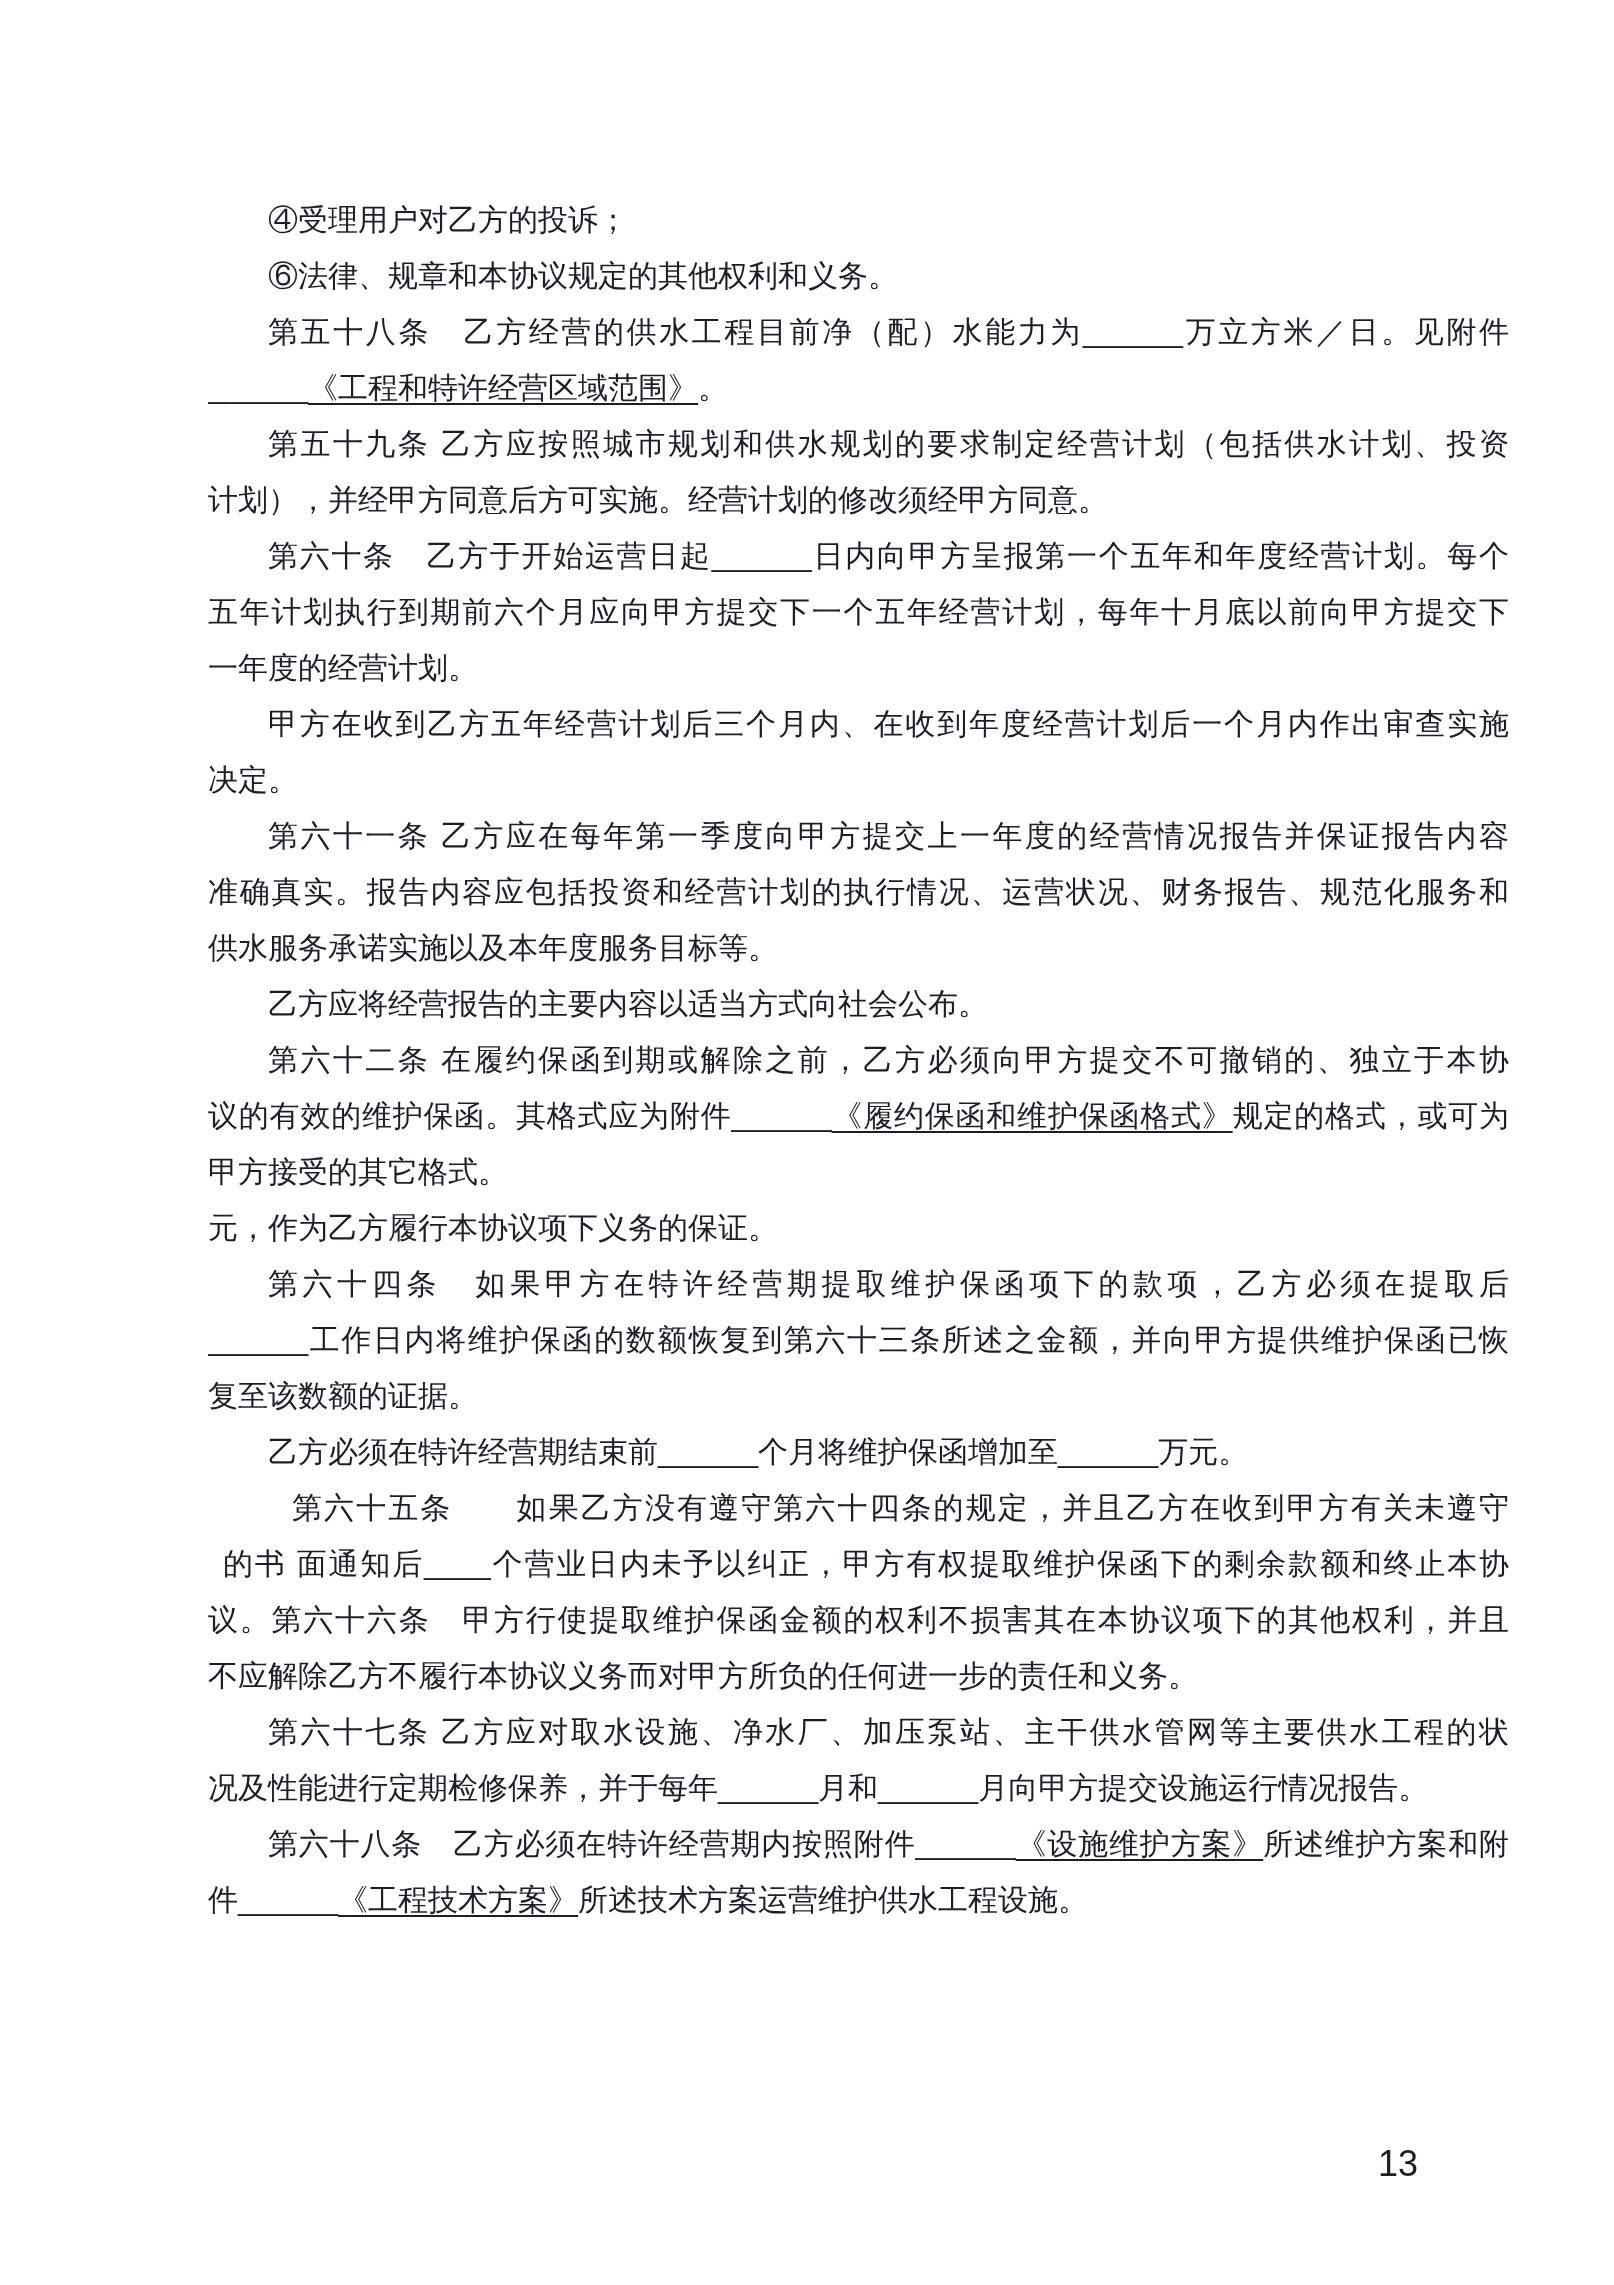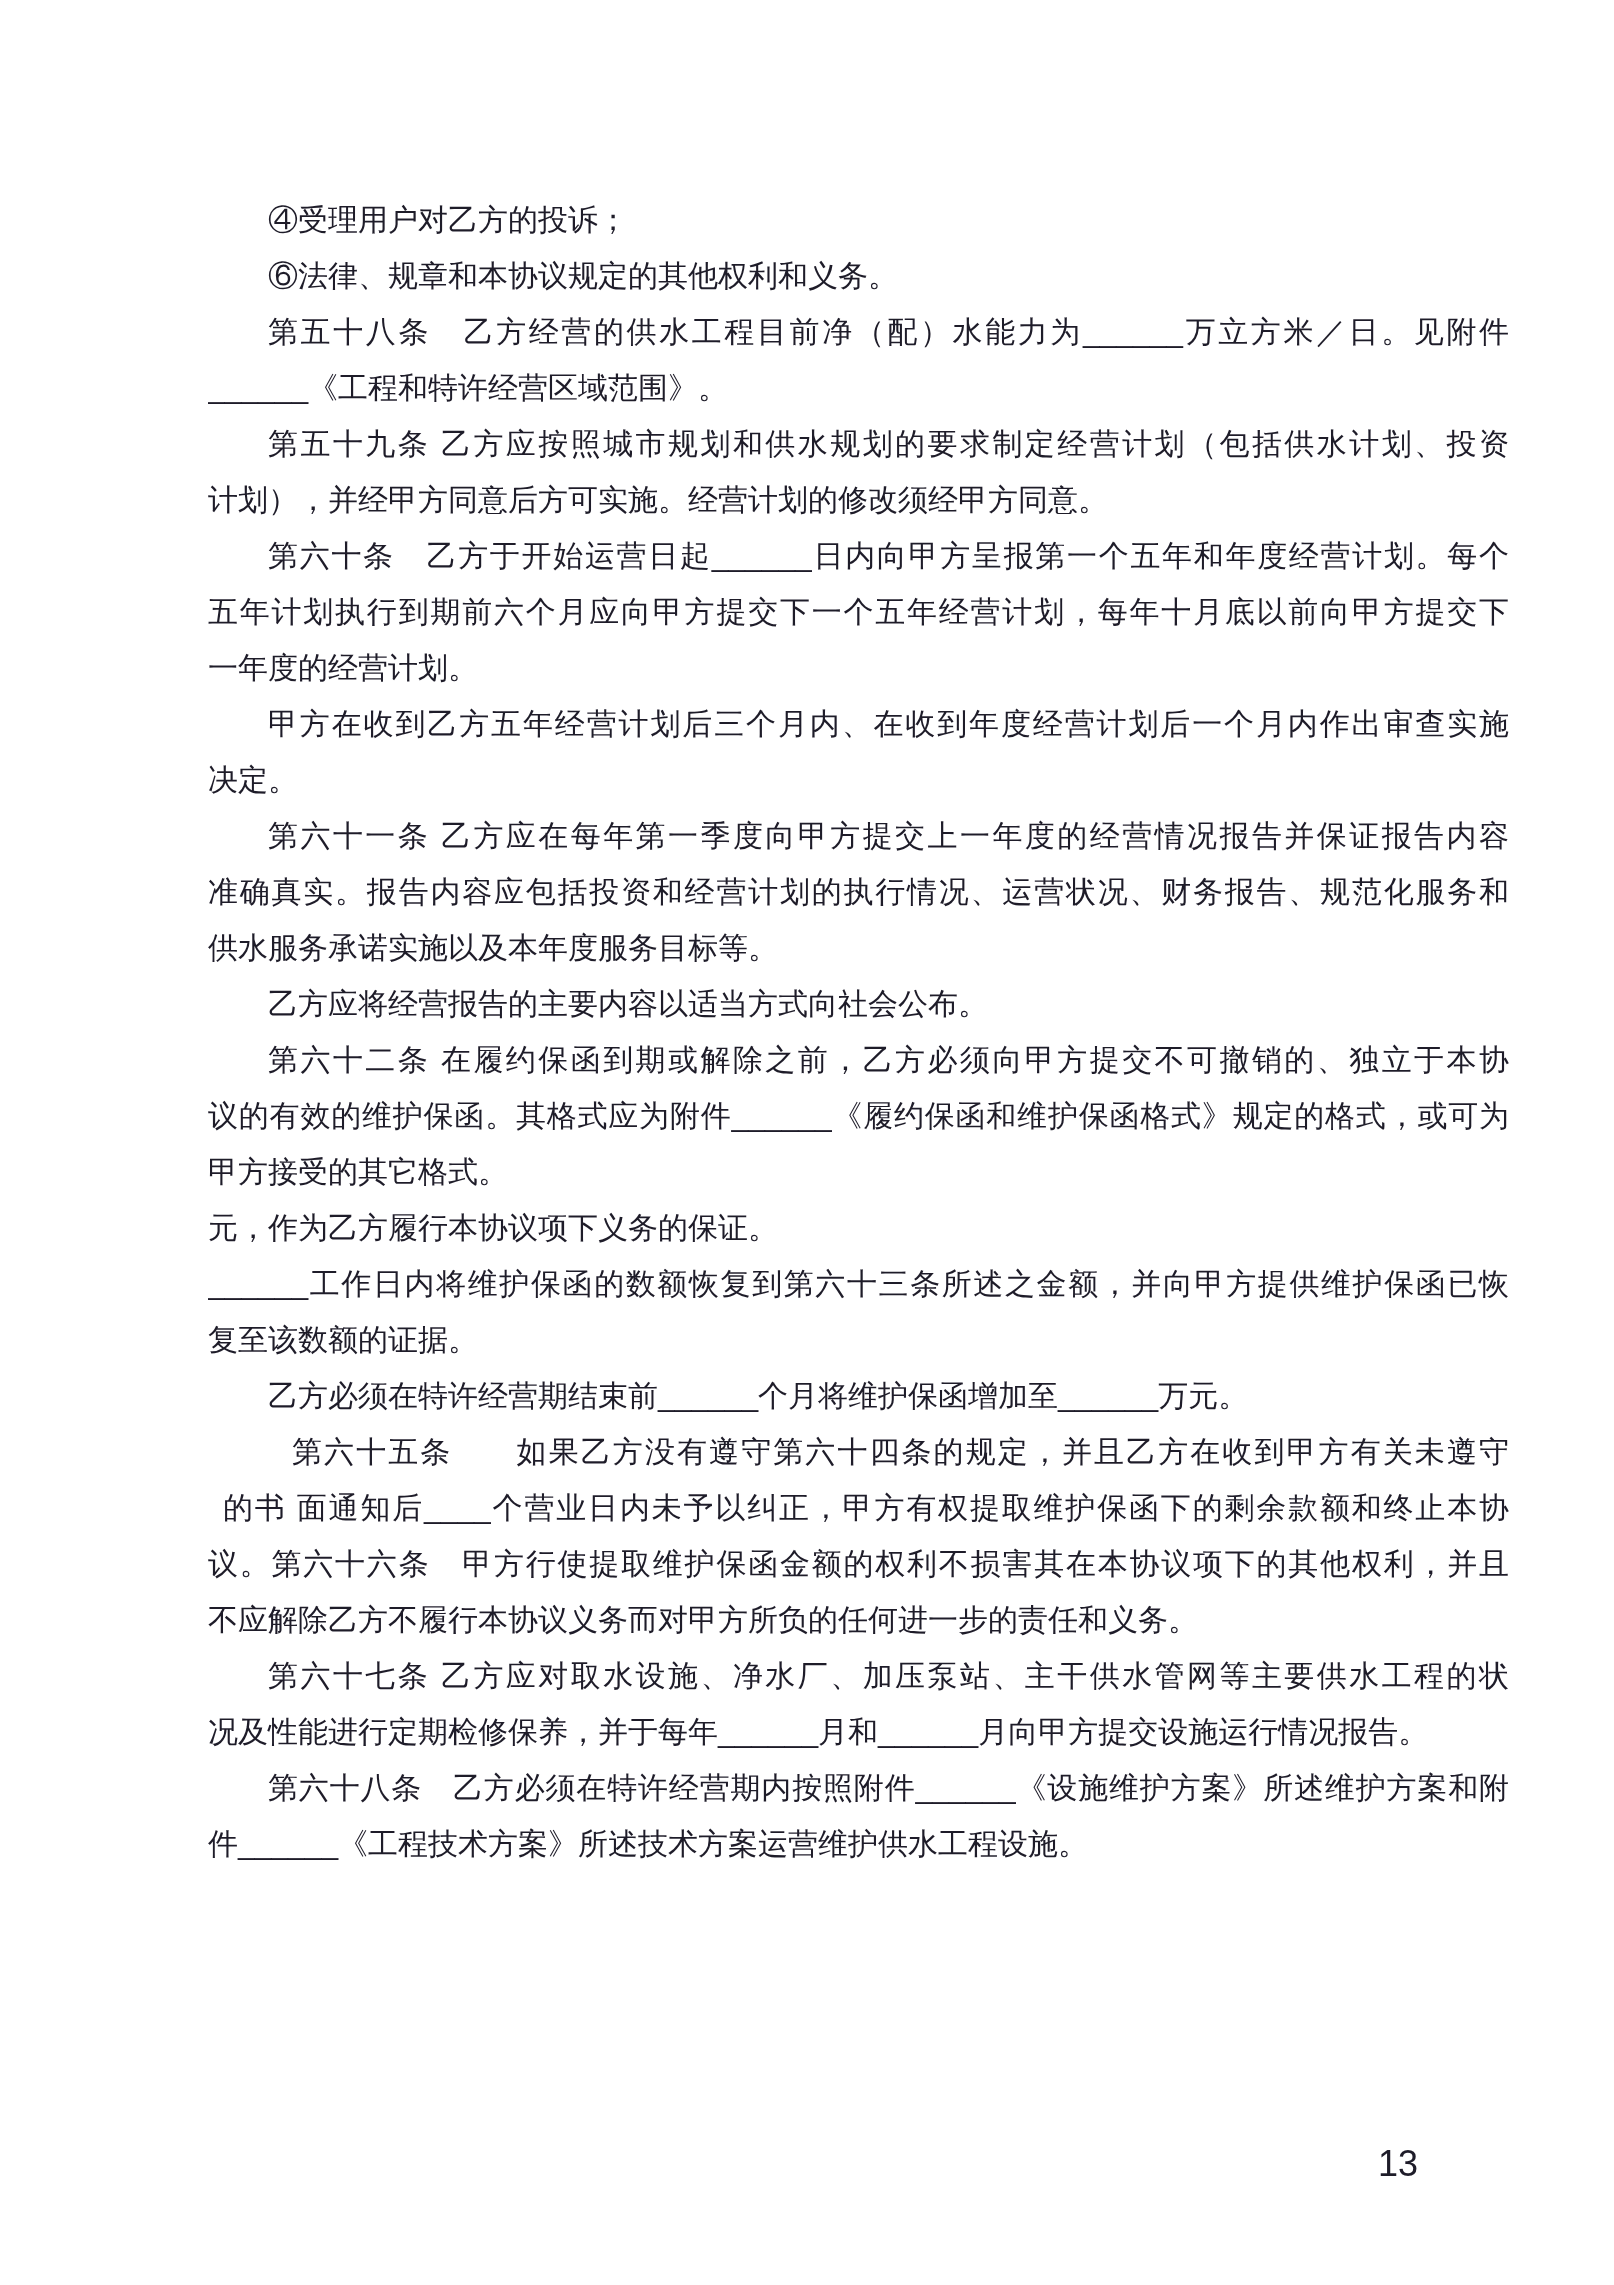--- a/index.html
+++ b/index.html
@@ -27,20 +27,21 @@
   .line {
     height: 56px;
     line-height: 56px;
     text-align: justify;
     overflow: hidden;
   }
   .line.fill {
     text-align-last: justify;
   }
   .u {
+    text-decoration: underline;
     text-underline-offset: 5.4px;
     text-decoration-thickness: 1.8px;
   }
   .page-number {
     position: absolute;
     right: 197px;
     top: 2146px;
     font-size: 36px;
     line-height: 36px;
   }
@@ -62,20 +63,21 @@
       <div class="line fill" style="text-indent: 2em;"><span>甲方在收到乙方五年经营计划后三个月内、在收到年度经营计划后一个月内作出审查实施</span></div>
       <div class="line" style="text-indent: 0em;"><span>决定。</span></div>
       <div class="line fill" style="text-indent: 2em;"><span>第六十一条 乙方应在每年第一季度向甲方提交上一年度的经营情况报告并保证报告内容</span></div>
       <div class="line fill" style="text-indent: 0em;"><span>准确真实。报告内容应包括投资和经营计划的执行情况、运营状况、财务报告、规范化服务和</span></div>
       <div class="line" style="text-indent: 0em;"><span>供水服务承诺实施以及本年度服务目标等。</span></div>
       <div class="line" style="text-indent: 2em;"><span>乙方应将经营报告的主要内容以适当方式向社会公布。</span></div>
       <div class="line fill" style="text-indent: 2em;"><span>第六十二条 在履约保函到期或解除之前，乙方必须向甲方提交不可撤销的、独立于本协</span></div>
       <div class="line fill" style="text-indent: 0em;"><span>议的有效的维护保函。其格式应为附件______</span><span class="u">《履约保函和维护保函格式》</span><span>规定的格式，或可为</span></div>
       <div class="line" style="text-indent: 0em;"><span>甲方接受的其它格式。</span></div>
       <div class="line" style="text-indent: 0em;"><span>元，作为乙方履行本协议项下义务的保证。</span></div>
+      <div class="line fill" style="text-indent: 2em;"><span>第六十四条　如果甲方在特许经营期提取维护保函项下的款项，乙方必须在提取后</span></div>
       <div class="line fill" style="text-indent: 0em;"><span>______工作日内将维护保函的数额恢复到第六十三条所述之金额，并向甲方提供维护保函已恢</span></div>
       <div class="line" style="text-indent: 0em;"><span>复至该数额的证据。</span></div>
       <div class="line" style="text-indent: 2em;"><span>乙方必须在特许经营期结束前______个月将维护保函增加至______万元。</span></div>
       <div class="line fill" style="text-indent: 2.8em;"><span>第六十五条　　如果乙方没有遵守第六十四条的规定，并且乙方在收到甲方有关未遵守</span></div>
       <div class="line fill" style="text-indent: 0.5em;"><span>的书 面通知后____个营业日内未予以纠正，甲方有权提取维护保函下的剩余款额和终止本协</span></div>
       <div class="line fill" style="text-indent: 0em;"><span>议。第六十六条　甲方行使提取维护保函金额的权利不损害其在本协议项下的其他权利，并且</span></div>
       <div class="line" style="text-indent: 0em;"><span>不应解除乙方不履行本协议义务而对甲方所负的任何进一步的责任和义务。</span></div>
       <div class="line fill" style="text-indent: 2em;"><span>第六十七条 乙方应对取水设施、净水厂、加压泵站、主干供水管网等主要供水工程的状</span></div>
       <div class="line" style="text-indent: 0em;"><span>况及性能进行定期检修保养，并于每年______月和______月向甲方提交设施运行情况报告。</span></div>
       <div class="line fill" style="text-indent: 2em;"><span>第六十八条　乙方必须在特许经营期内按照附件______</span><span class="u">《设施维护方案》</span><span>所述维护方案和附</span></div>

